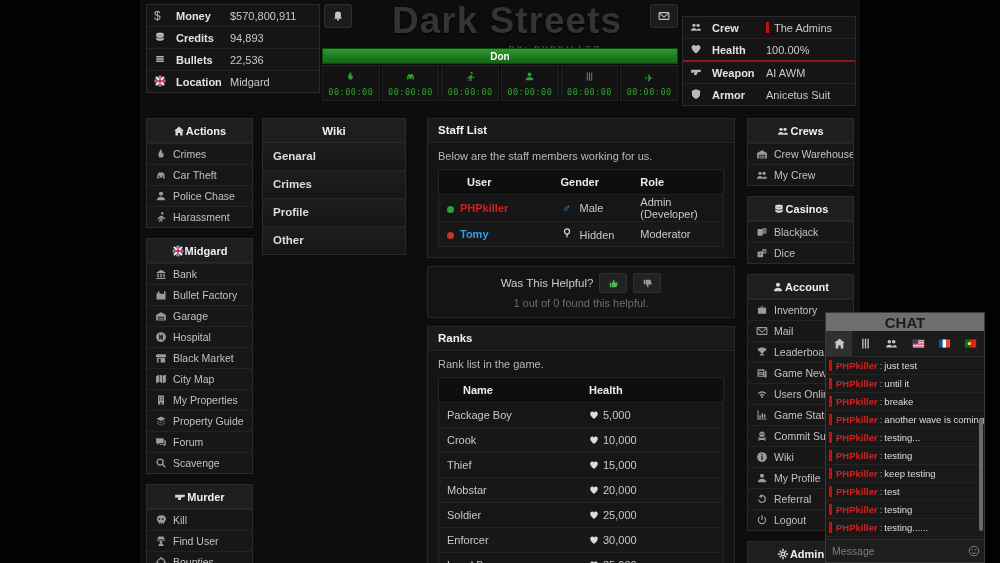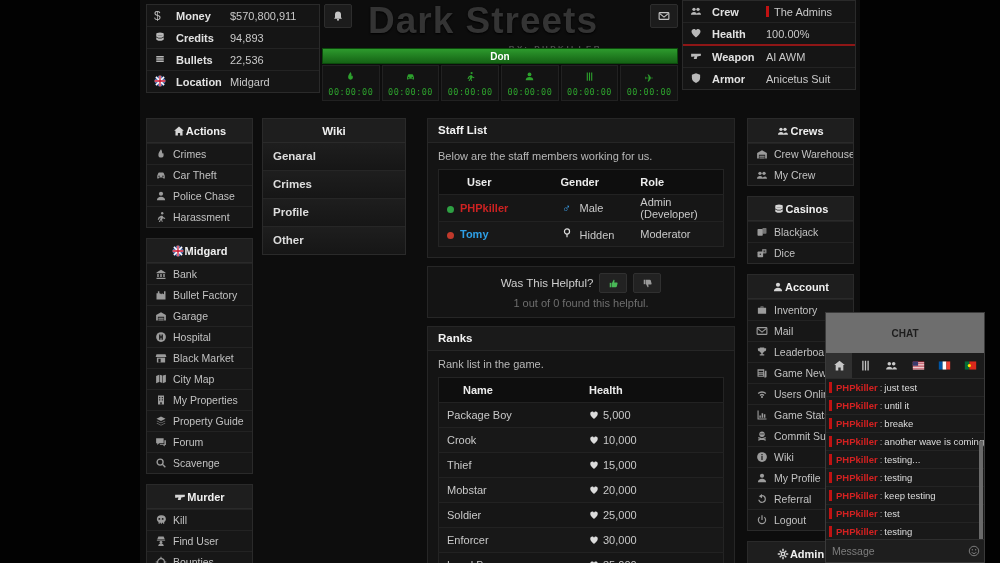--- a/index.html
+++ b/index.html
@@ -16,21 +16,21 @@
   .stat-row{display:flex;align-items:center;height:21px;border-bottom:1px solid #232323;font-size:11px;padding-left:7px}
   .stat-row:last-child{border-bottom:none}
   .stat-ic{width:18px;color:#b9b9b9;flex:none}
   .stat-label{width:54px;font-weight:bold;color:#e2e2e2;margin-left:4px;flex:none}
   .stat-value{color:#c9c9c9;white-space:nowrap;display:flex;align-items:center}
   .vbar{display:inline-block;width:3px;height:11px;margin-right:5px}
 
   .icon-btn{position:absolute;width:26px;height:22px;background:#1c1c1c;border:1px solid #2d2d2d;border-radius:2px;
             display:flex;align-items:center;justify-content:center;color:#c5c5c5;cursor:pointer}
 
-  .game-title{position:absolute;left:304px;top:0;width:358px;text-align:center;font-size:37px;font-weight:bold;
+  .game-title{position:absolute;left:328px;top:0;width:358px;text-align:center;font-size:37px;font-weight:bold;
               color:#343434;letter-spacing:1px;text-shadow:0 1px 2px #000}
   .byline{position:absolute;left:330px;top:44px;width:272px;text-align:right;font-size:8px;font-weight:bold;
           color:#4f4f4f;letter-spacing:2.5px}
 
   .rank-bar{position:absolute;left:322px;top:48px;width:354px;height:14px;
             background:linear-gradient(#2d9a2d,#156315);border:1px solid #0c4a0c;
             display:flex;align-items:center;justify-content:center;font-size:10px;font-weight:bold;color:#fff}
   .timers{position:absolute;left:322px;top:65px;width:356px;display:flex;gap:2px}
   .timer{flex:1;background:#131313;border:1px solid #212121;text-align:center;padding:2px 0 3px;color:#2da12d}
   .timer .ic svg{width:11px;height:11px}
@@ -74,21 +74,21 @@
   .helpful{padding:6px 0 8px;text-align:center}
   .helpful-q{font-size:11.5px;color:#cfcfcf;display:inline-flex;align-items:center;gap:6px}
   .thumb{width:26px;height:18px;background:#222;border:1px solid #303030;border-radius:2px;
          display:inline-flex;align-items:center;justify-content:center;cursor:pointer}
   .thumb svg{width:11px;height:11px}
   .helpful-res{margin-top:4px;font-size:11px;color:#6e6e6e}
 
   
   .chat{position:absolute;left:825px;top:312px;width:160px;height:251px;background:#1a1a1a;
         border:1px solid #3a3a3a;box-sizing:border-box;display:flex;flex-direction:column;z-index:5}
-  .chat-head{height:40px;flex:none;background:#6e6e6e;color:#1d1d1d;font-weight:bold;font-size:10px;
+  .chat-head{height:18px;flex:none;background:#6e6e6e;color:#1d1d1d;font-weight:bold;font-size:15px;
              display:flex;align-items:center;justify-content:center}
   .chat-tabs{height:25px;flex:none;display:flex;background:#1b1b1b;border-bottom:1px solid #2a2a2a}
   .chat-tab{flex:1;display:flex;align-items:center;justify-content:center;color:#c7c7c7;cursor:pointer}
   .chat-tab.active{background:#303030}
   .chat-tab svg{width:13px;height:13px}
   .chat-msgs{flex:1;position:relative;background:#191919;overflow:hidden}
   .msg{height:17px;display:flex;align-items:center;padding-left:3px;border-bottom:1px solid #242424;
        font-size:9.5px;white-space:nowrap;overflow:hidden}
   .msg .bar{width:3px;height:11px;background:#c11212;margin-right:4px;flex:none}
   .msg .u{color:#d32121;font-weight:bold}
@@ -191,21 +191,21 @@
           <path d="M2.5 13.5c0-3 2.5-4.6 5.5-4.6s5.5 1.6 5.5 4.6z"></path>
         </svg>
       </span><div class="t">00:00:00</div></div>
     <div class="timer"><span class="ic">
         <svg viewBox="0 0 16 16" fill="currentColor">
           <path d="M4 2h1.6v12H4zM7.2 2h1.6v12H7.2zM10.4 2h1.6v12h-1.6z"></path>
         </svg>
       </span><div class="t">00:00:00</div></div>
     <div class="timer"><span class="ic chic">✈</span><div class="t">00:00:00</div></div>
   </div>
-<div id="right-stats" class="stats-panel" style="left:682px;top:0">
+<div id="right-stats" class="stats-panel" style="left:682px;top:16px">
     <div class="stat-row">
       <span class="stat-ic"><span class="ic">
           <svg viewBox="0 0 16 16" fill="currentColor">
             <circle cx="5.3" cy="5.8" r="2.2"></circle>
             <circle cx="10.7" cy="5.8" r="2.2"></circle>
             <path d="M1.3 13c0-2.3 1.8-3.6 4-3.6s4 1.3 4 3.6z"></path>
             <path d="M8.8 13c.2-1.9 1.7-3.1 3.4-3 1.5.1 2.4 1.4 2.5 3z"></path>
           </svg>
         </span></span>
       <span class="stat-label">Crew</span>

